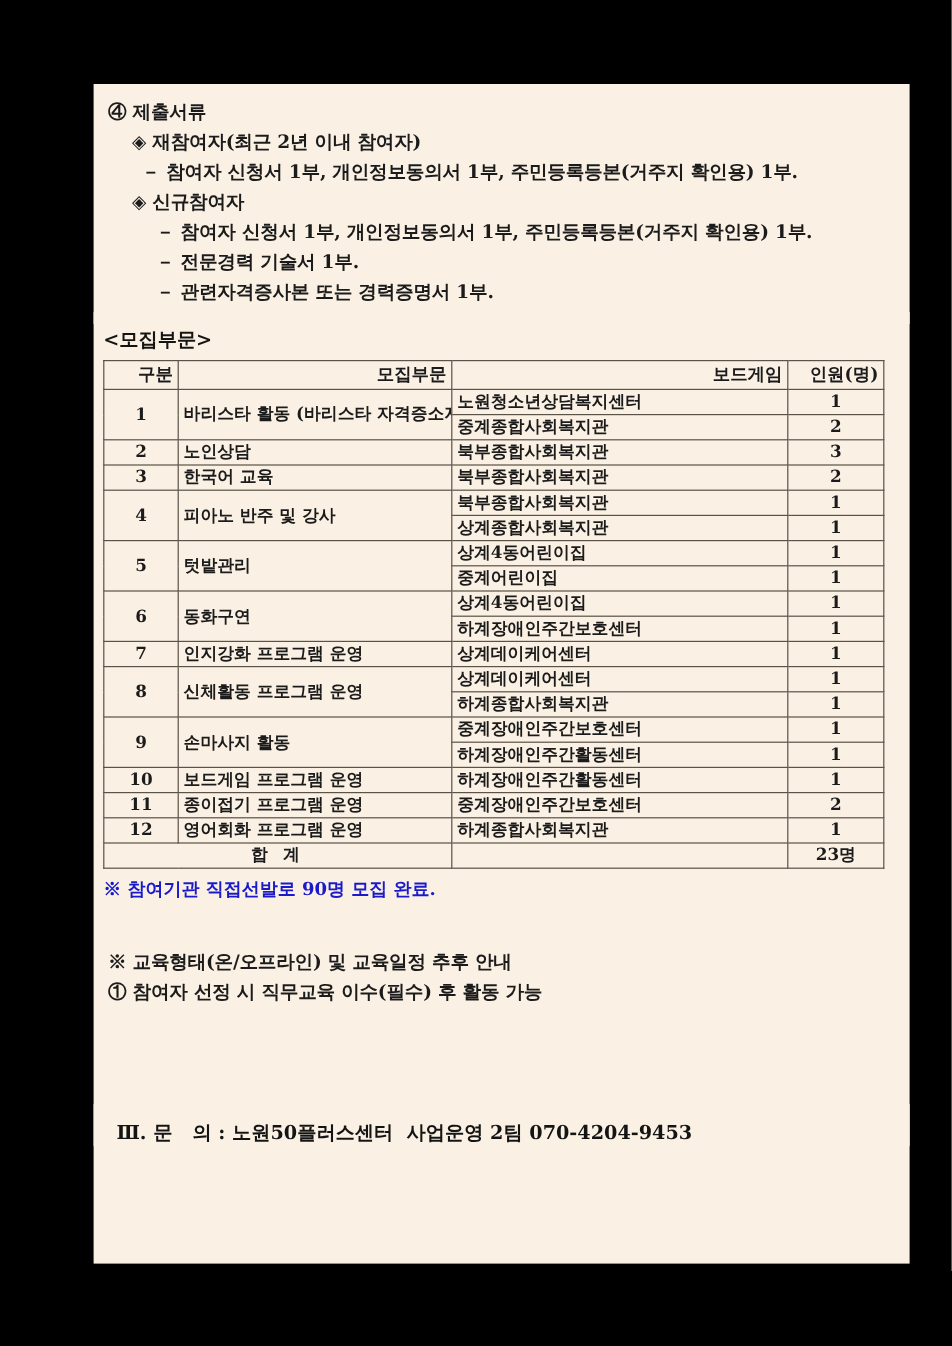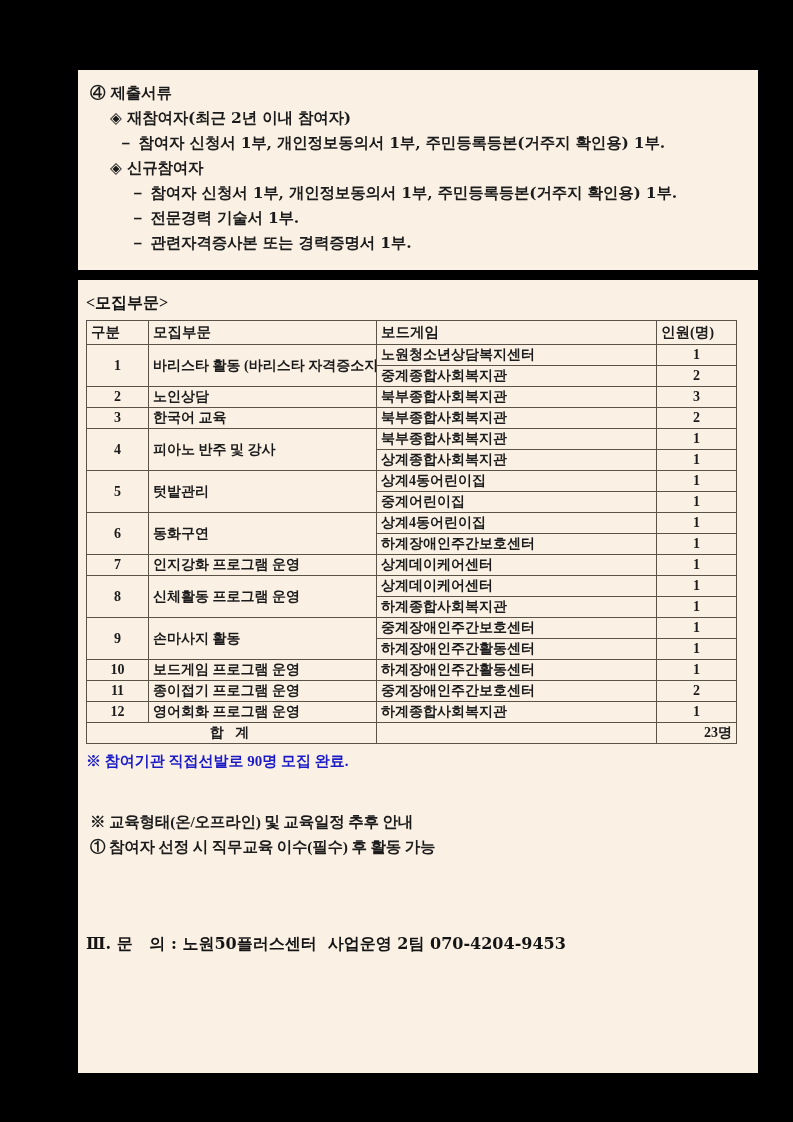--- a/index.html
+++ b/index.html
@@ -26,22 +26,22 @@
   
   .block {
     position: absolute;
     left: 78px;
     width: 680px;
     background: #faf1e4;
     box-sizing: border-box;
   }
 
   #block-top     { top: 70px;  height: 200px; }
-  #block-main    { top: 280px; height: 793px; font-family: Liberation Serif, serif; }
-  #block-contact { top: 920px; height: 35px; }
+  #block-main    { top: 260px; height: 793px; }
+  #block-contact { top: 920px; height: 35px; padding-left: 11px; }
 
   
   .line {
     font-size: 15.5px;
     line-height: 25px;
     color: #1b1b1b;
     font-weight: bold;
     white-space: pre;
     letter-spacing: -0.2px;
   }
@@ -77,36 +77,36 @@
     font-size: 14px;
     font-weight: bold;
     color: #1b1b1b;
     padding: 1px 4px;
     height: 21px;
     box-sizing: border-box;
     white-space: nowrap;
     overflow: hidden;
   }
   table.recruit thead th {
-    text-align: left;
+    text-align: right;
     height: 24px;
     font-size: 14.5px;
   }
   td.c-no   { text-align: center; }
   td.c-part { text-align: left; padding-left: 10px; }
   td.c-org  { text-align: left; padding-left: 10px; }
   td.c-cnt  { text-align: center; }
   td.total-label {
     text-align: center;
     letter-spacing: 4px;
     height: 26px;
     font-size: 15px;
   }
   td.total-blank { }
-  td.total-cnt { text-align: right; font-size: 15px; }
+  td.total-cnt { text-align: center; font-size: 15px; }
 
   
   col.w-no   { width: 62px; }
   col.w-part { width: 228px; }
   col.w-org  { width: 280px; }
   col.w-cnt  { width: 80px; }
 
   .note-blue {
     color: #1a1ac8;
     font-size: 15px;

